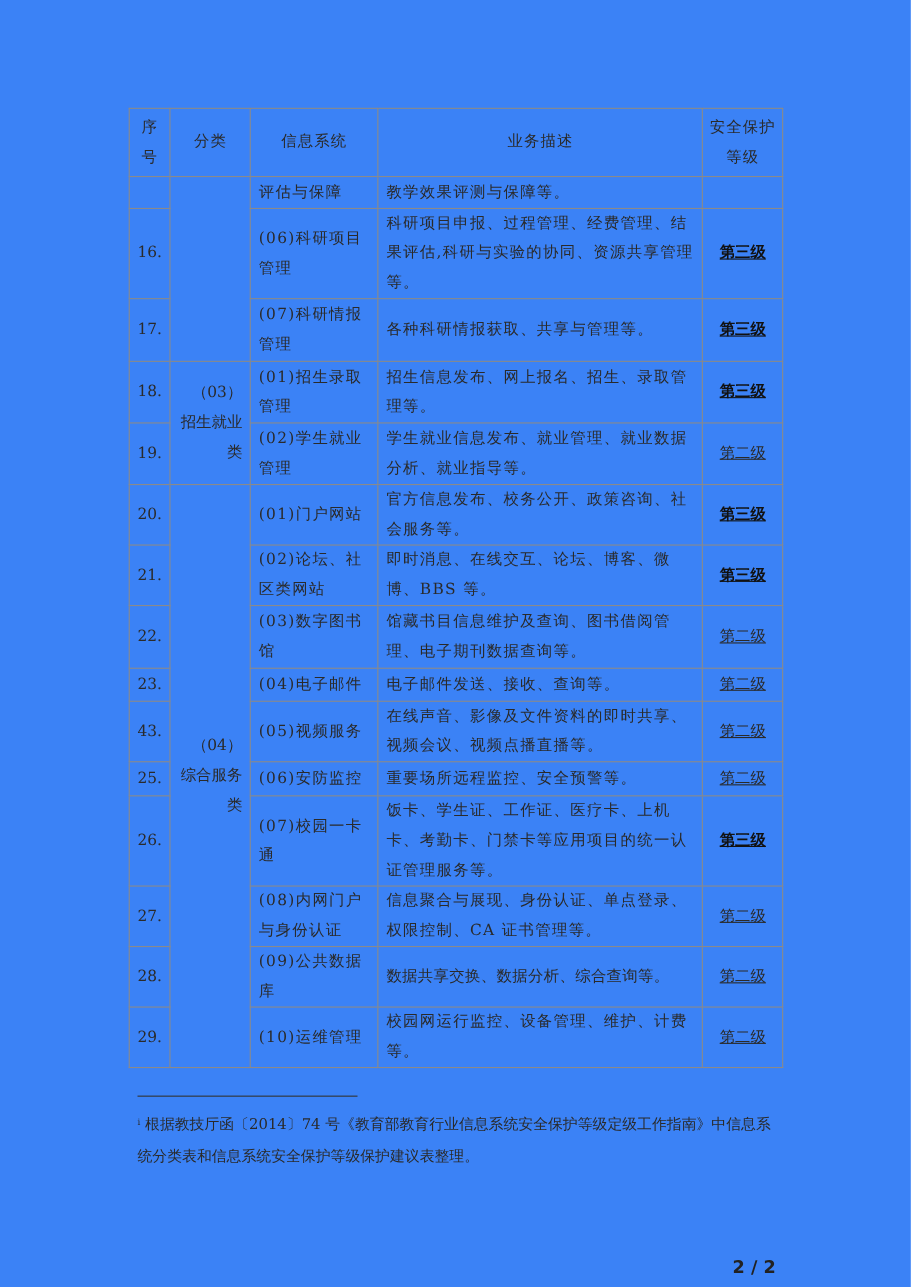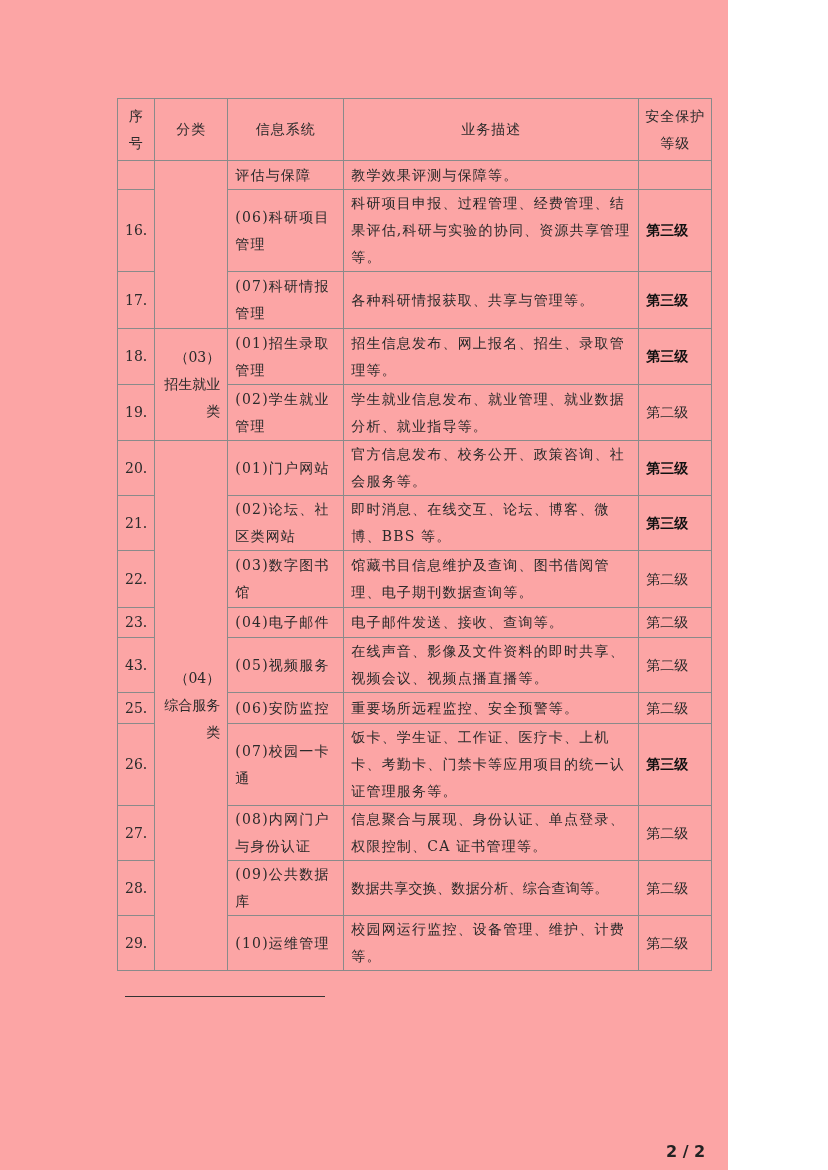--- a/index.html
+++ b/index.html
@@ -1,26 +1,26 @@
 <!DOCTYPE html>
 <html><head>
 <meta charset="utf-8">
 <style>
   html, body { margin: 0; padding: 0; background: #ffffff; }
   body { width: 828px; height: 1170px; position: relative; overflow: hidden;
          font-family: "DejaVu Serif", "Liberation Serif", serif; color: #222; }
-  .page { position: absolute; left: 0; top: 0; width: 728px; height: 1170px; background: #fca5a5; }
+  .page { position: absolute; left: 0; top: 0; width: 828px; height: 1170px; background: #3b82f6; }
 
   table.grid { position: absolute; left: 117px; top: 98px; border-collapse: collapse; table-layout: fixed; }
   table.grid td, table.grid th { border: 1px solid #8a8a8a; padding: 0 7px; font-size: 14px; line-height: 27px;
      vertical-align: middle; font-weight: normal; color: #2a2a2a; overflow: hidden; }
   th { text-align: center; }
   td.num { text-align: left; padding-left: 4px; font-size: 14px; margin-left: 44px; }
   td.cat { text-align: right; vertical-align: top; padding-left: 7px; }
-  td.level { text-align: left; }
+  td.level { text-align: center; text-decoration: underline; }
   td.level.bold { font-weight: bold; color: #111; }
   td.sys, td.desc { text-align: left; letter-spacing: 1.2px; }
   th.hdr { letter-spacing: 1px; line-height: 28px; }
 
   .fn-rule { position: absolute; left: 125px; top: 996px; width: 200px; height: 1px; background: #333; }
   .footnote { position: absolute; left: 125px; top: 1008px; width: 580px; font-size: 13.5px; line-height: 29px; color: #2a2a2a; }
   .footnote sup { font-size: 8px; vertical-align: top; position: relative; top: -2px; }
   .page-num { position: absolute; left: 666px; top: 1142px; font-size: 16px; font-weight: bold;
               font-family: "DejaVu Sans", sans-serif; color: #222; }
 </style>
@@ -140,15 +140,19 @@
       <tr style="height:47px">
         <td class="num">29.</td>
         <td class="sys">(10)运维管理</td>
         <td class="desc">校园网运行监控、设备管理、维护、计费等。</td>
         <td class="level">第二级</td>
       </tr>
     </tbody>
   </table>
 
   <div class="fn-rule"></div>
+  <div class="footnote">
+    <sup>i</sup>
+    <span>根据教技厅函〔2014〕74 号《教育部教育行业信息系统安全保护等级定级工作指南》中信息系统分类表和信息系统安全保护等级保护建议表整理。</span>
+  </div>
 
   <div class="page-num">2 / 2</div>
 </div>
 
 </body></html>

